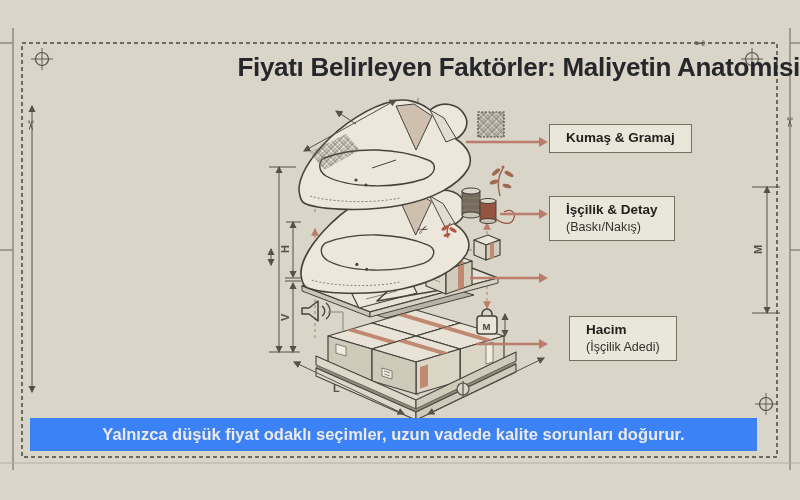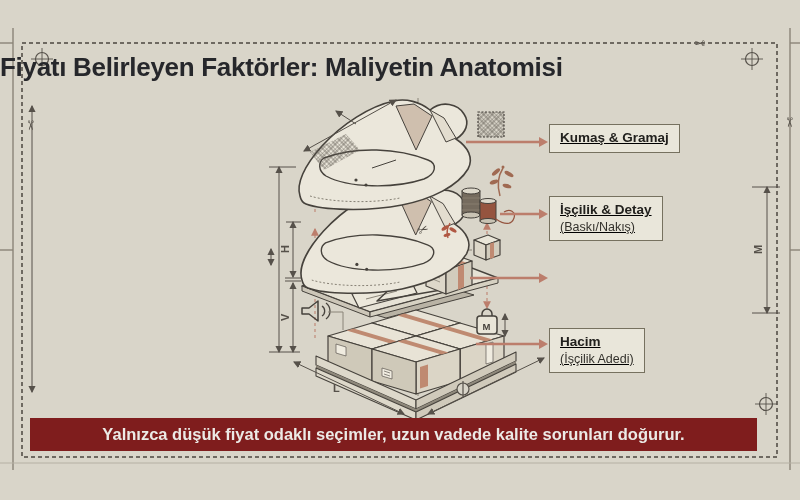--- a/index.html
+++ b/index.html
@@ -1,25 +1,25 @@
 <!DOCTYPE html>
 <html><head>
 <meta charset="utf-8">
 <style>
   html,body{margin:0;padding:0;background:#d9d5c9;}
   .stage{position:relative;width:800px;height:500px;background:#d9d5c9;overflow:hidden;
          font-family:"Liberation Sans",sans-serif;}
-  .title{position:absolute;top:52px;left:0;width:800px;text-align:left;
+  .title{position:absolute;top:52px;left:0;width:800px;text-align:right;
          font-size:26px;font-weight:bold;color:#26272b;letter-spacing:-0.3px;}
   .callout{position:absolute;left:549px;display:inline-block;white-space:nowrap;
-           background:#e9e6da;border:1px solid #76715f;padding:4px 10px 5px;line-height:1.3;text-decoration:underline;}
+           background:#e9e6da;border:1px solid #76715f;padding:4px 16px 5px;line-height:1.3;}
   .callout .c-title{font-size:13.5px;font-weight:bold;color:#22211e;}
   .callout .c-sub{font-size:12.5px;color:#33312c;}
-  .co1{top:124px;} .co2{top:196px;} .co3{top:263px;} .co4{top:328px;}
-  .footerbar{position:absolute;left:30px;top:418px;width:727px;height:33px;background:#7f1d1d;
+  .co1{top:124px;} .co2{top:196px;} .co3{top:263px;} .co4{top:316px;margin-left:20px;}
+  .footerbar{position:absolute;left:30px;top:418px;width:727px;height:33px;background:#3b82f6;
              color:#eceae6;font-size:16.5px;font-weight:bold;text-align:center;line-height:33px;}
   svg text.dim{font-family:"Liberation Sans",sans-serif;font-size:11px;font-weight:bold;fill:#56514a;}
   svg text.scissor{font-family:"DejaVu Sans",sans-serif;font-size:13px;fill:#56514a;}
 </style>
 </head>
 <body>
 
 <div class="stage">
 
   <svg width="800" height="500" viewBox="0 0 800 500">

